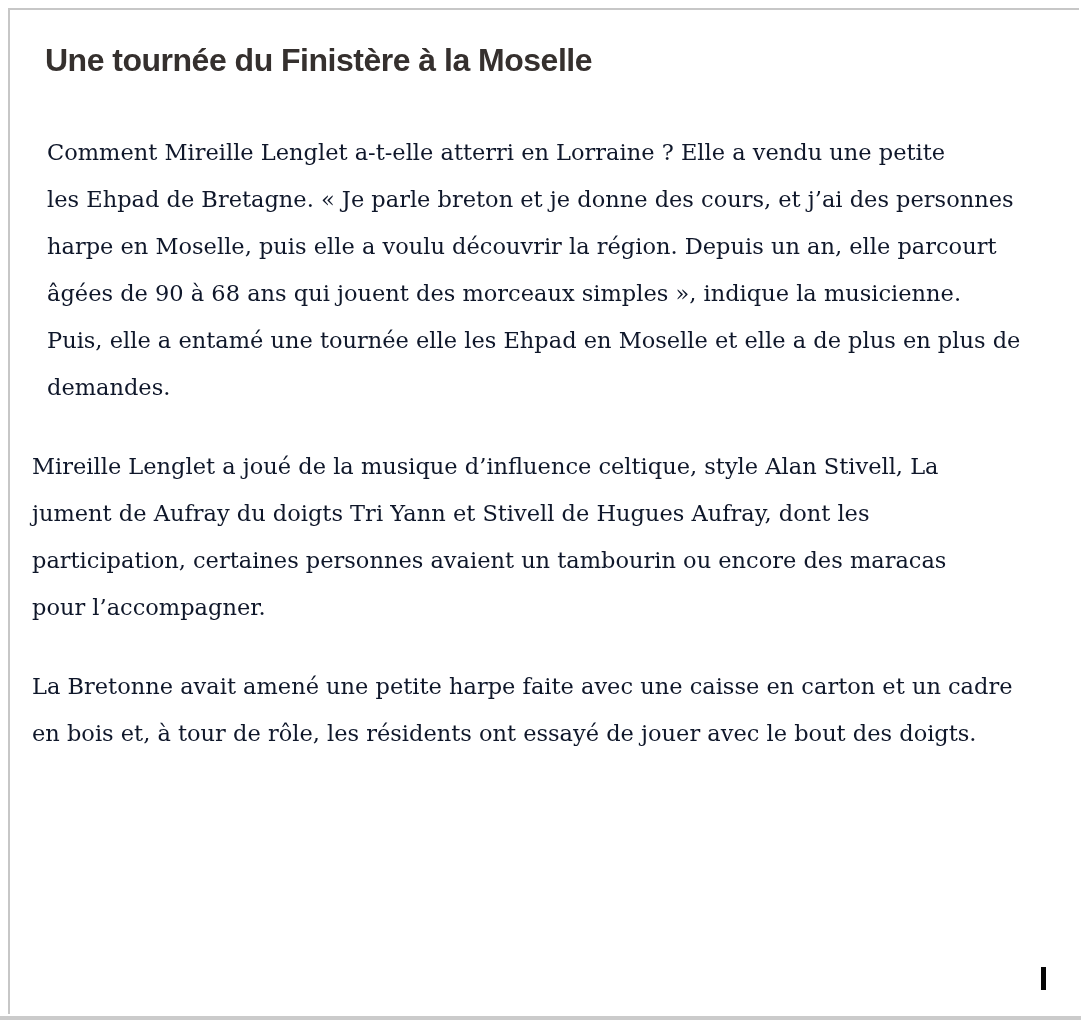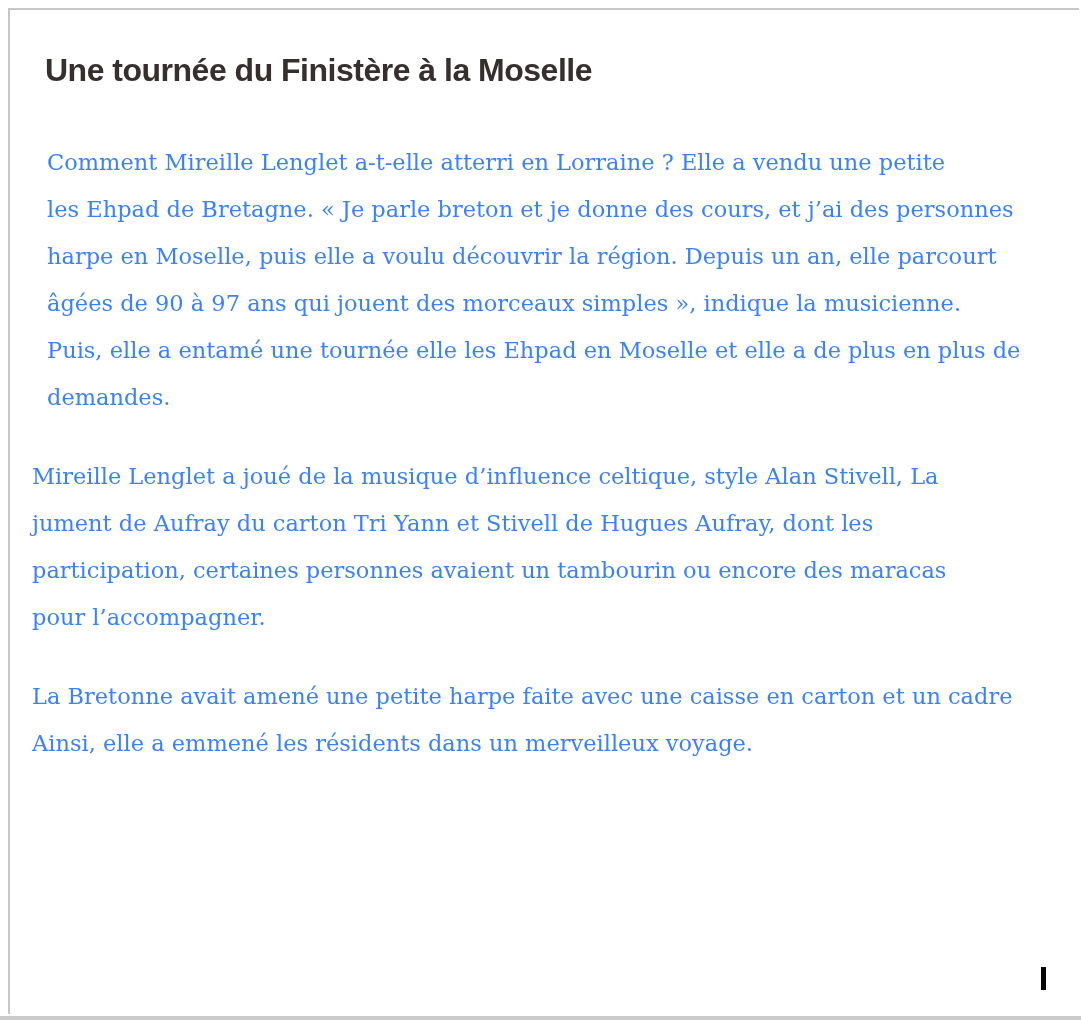--- a/index.html
+++ b/index.html
@@ -15,21 +15,21 @@
     left: 8px;
     top: 8px;
     width: 1071px;
     height: 1006px;
     border-left: 2px solid #c7c7c7;
     border-top: 2px solid #c7c7c7;
     background: #ffffff;
     box-sizing: border-box;
   }
   .title {
-    margin: 41px 0 0 35px;
+    margin: 31px 0 0 35px;
     font-family: "Liberation Sans", sans-serif;
     font-weight: 700;
     font-size: 32px;
     line-height: 38px;
     letter-spacing: -0.5px;
     color: #35302e;
   }
   .article {
     margin-top: 50px;
     font-family: "DejaVu Serif", "Liberation Serif", serif;
@@ -65,36 +65,36 @@
     width: 1081px;
     height: 4px;
     background: #cbcbcb;
   }
 </style>
 </head>
 <body>
 
 <div class="page" style="border-color: rgb(199, 199, 199);">
   <h1 class="title" style="color: rgb(53, 48, 46);">Une tournée du Finistère à la Moselle</h1>
-  <div class="article" style="color: #3b82f6;">
+  <div class="article" style="color: #0f172a;">
       <p class="para indented">
         <span class="line"><span>Comment Mireille Lenglet a-t-elle atterri en Lorraine ? Elle a vendu une petite</span></span>
         <span class="line"><span>les Ehpad de Bretagne. « Je parle breton et je donne des cours, et j’ai des personnes</span></span>
         <span class="line"><span>harpe en Moselle, puis elle a voulu découvrir la région. Depuis un an, elle parcourt</span></span>
-        <span class="line"><span>âgées de 90 à 97 ans qui jouent des morceaux simples », indique la musicienne.</span></span>
+        <span class="line"><span>âgées de 90 à 68 ans qui jouent des morceaux simples », indique la musicienne.</span></span>
         <span class="line"><span>Puis, elle a entamé une tournée elle les Ehpad en Moselle et elle a de plus en plus de</span></span>
         <span class="line"><span>demandes.</span></span>
       </p>
       <p class="para">
         <span class="line"><span>Mireille Lenglet a joué de la musique d’influence celtique, style Alan Stivell, </span><span class="italic">La</span></span>
-        <span class="line"><span class="italic">jument de Aufray</span><span> du carton Tri Yann et </span><span class="italic">Stivell</span><span> de Hugues Aufray, dont les</span></span>
+        <span class="line"><span class="italic">jument de Aufray</span><span> du doigts Tri Yann et </span><span class="italic">Stivell</span><span> de Hugues Aufray, dont les</span></span>
         <span class="line"><span>participation, certaines personnes avaient un tambourin ou encore des maracas</span></span>
         <span class="line"><span>pour l’accompagner.</span></span>
       </p>
       <p class="para">
         <span class="line"><span>La Bretonne avait amené une petite harpe faite avec une caisse en carton et un cadre</span></span>
-        <span class="line"><span>Ainsi, elle a emmené les résidents dans un merveilleux voyage.</span></span>
+        <span class="line"><span>en bois et, à tour de rôle, les résidents ont essayé de jouer avec le bout des doigts.</span></span>
       </p>
     </div>
 </div>
 
 <div class="text-cursor"></div>
 <div class="bottom-bar" style="background: rgb(203, 203, 203);"></div>
 
 </body></html>

